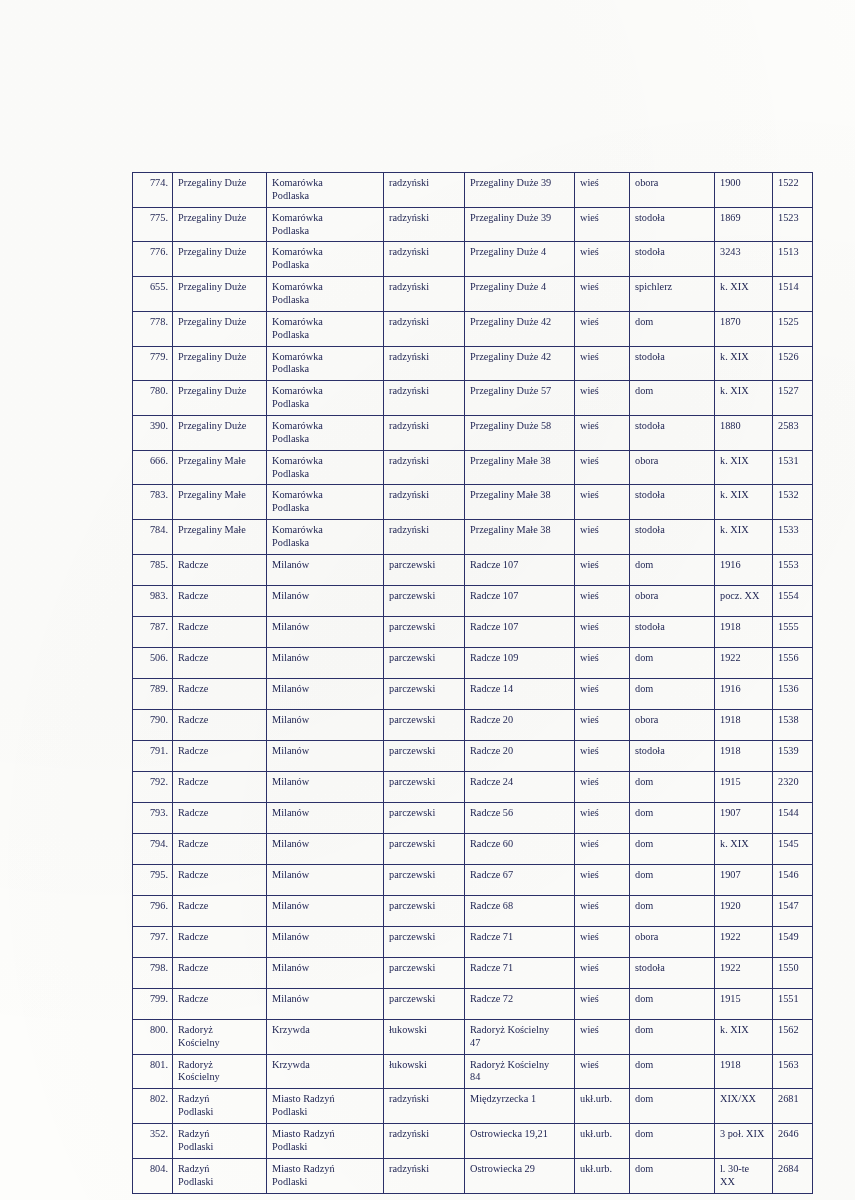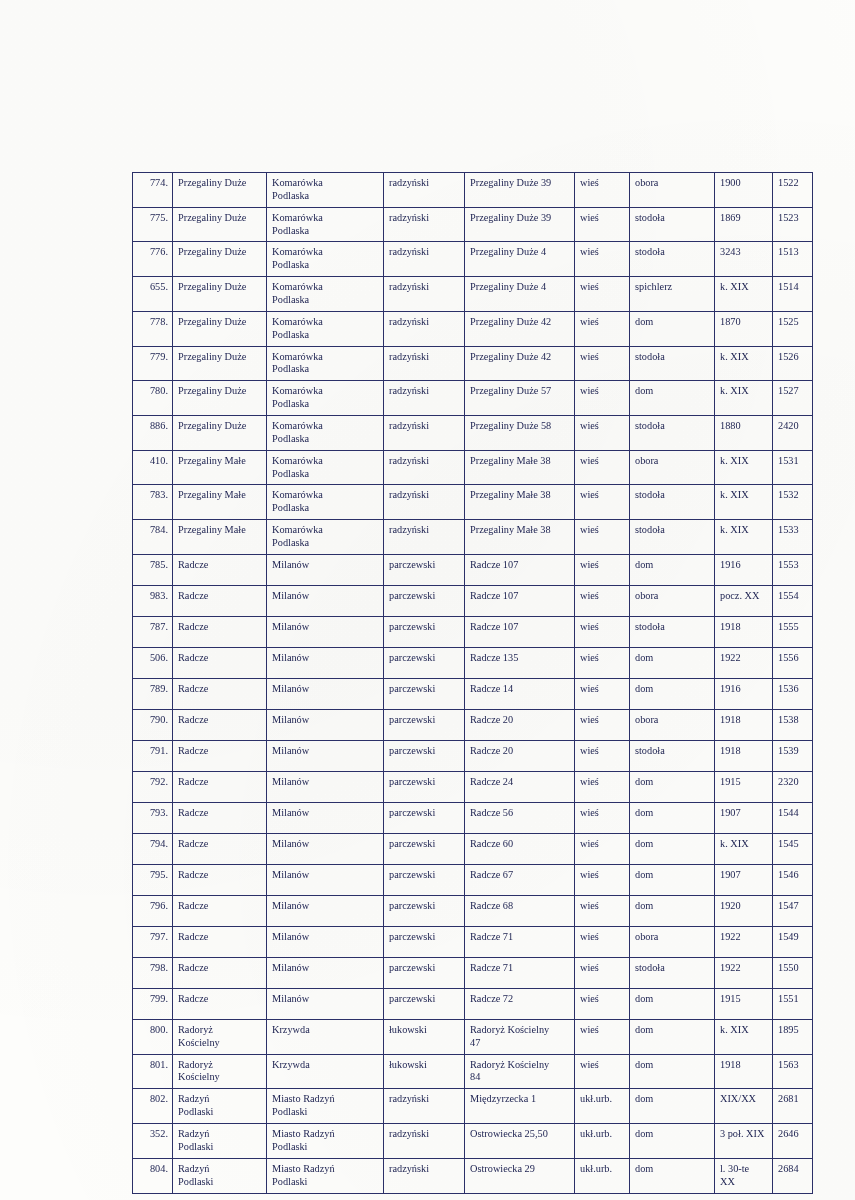--- a/index.html
+++ b/index.html
@@ -296,21 +296,21 @@
             </td>
             <td>
               <span class="cell-text">k. XIX</span>
             </td>
             <td>
               <span class="cell-text">1527</span>
             </td>
           </tr>
           <tr>
             <td class="num">
-              <span class="cell-text">886.</span>
+              <span class="cell-text">390.</span>
             </td>
             <td>
               <span class="cell-text">Przegaliny Duże</span>
             </td>
             <td>
               <span class="cell-text">Komarówka
 Podlaska</span>
             </td>
             <td>
               <span class="cell-text">radzyński</span>
@@ -321,26 +321,26 @@
             <td>
               <span class="cell-text">wieś</span>
             </td>
             <td>
               <span class="cell-text">stodoła</span>
             </td>
             <td>
               <span class="cell-text">1880</span>
             </td>
             <td>
-              <span class="cell-text">2420</span>
-            </td>
-          </tr>
-          <tr>
-            <td class="num">
-              <span class="cell-text">410.</span>
+              <span class="cell-text">2583</span>
+            </td>
+          </tr>
+          <tr>
+            <td class="num">
+              <span class="cell-text">666.</span>
             </td>
             <td>
               <span class="cell-text">Przegaliny Małe</span>
             </td>
             <td>
               <span class="cell-text">Komarówka
 Podlaska</span>
             </td>
             <td>
               <span class="cell-text">radzyński</span>
@@ -515,21 +515,21 @@
             <td>
               <span class="cell-text">Radcze</span>
             </td>
             <td>
               <span class="cell-text">Milanów</span>
             </td>
             <td>
               <span class="cell-text">parczewski</span>
             </td>
             <td>
-              <span class="cell-text">Radcze 135</span>
+              <span class="cell-text">Radcze 109</span>
             </td>
             <td>
               <span class="cell-text">wieś</span>
             </td>
             <td>
               <span class="cell-text">dom</span>
             </td>
             <td>
               <span class="cell-text">1922</span>
             </td>
@@ -877,21 +877,21 @@
             <td>
               <span class="cell-text">wieś</span>
             </td>
             <td>
               <span class="cell-text">dom</span>
             </td>
             <td>
               <span class="cell-text">k. XIX</span>
             </td>
             <td>
-              <span class="cell-text">1895</span>
+              <span class="cell-text">1562</span>
             </td>
           </tr>
           <tr>
             <td class="num">
               <span class="cell-text">801.</span>
             </td>
             <td>
               <span class="cell-text">Radoryż
 Kościelny</span>
             </td>
@@ -958,21 +958,21 @@
 Podlaski</span>
             </td>
             <td>
               <span class="cell-text">Miasto Radzyń
 Podlaski</span>
             </td>
             <td>
               <span class="cell-text">radzyński</span>
             </td>
             <td>
-              <span class="cell-text">Ostrowiecka 25,50</span>
+              <span class="cell-text">Ostrowiecka 19,21</span>
             </td>
             <td>
               <span class="cell-text">ukł.urb.</span>
             </td>
             <td>
               <span class="cell-text">dom</span>
             </td>
             <td>
               <span class="cell-text">3 poł. XIX</span>
             </td>

